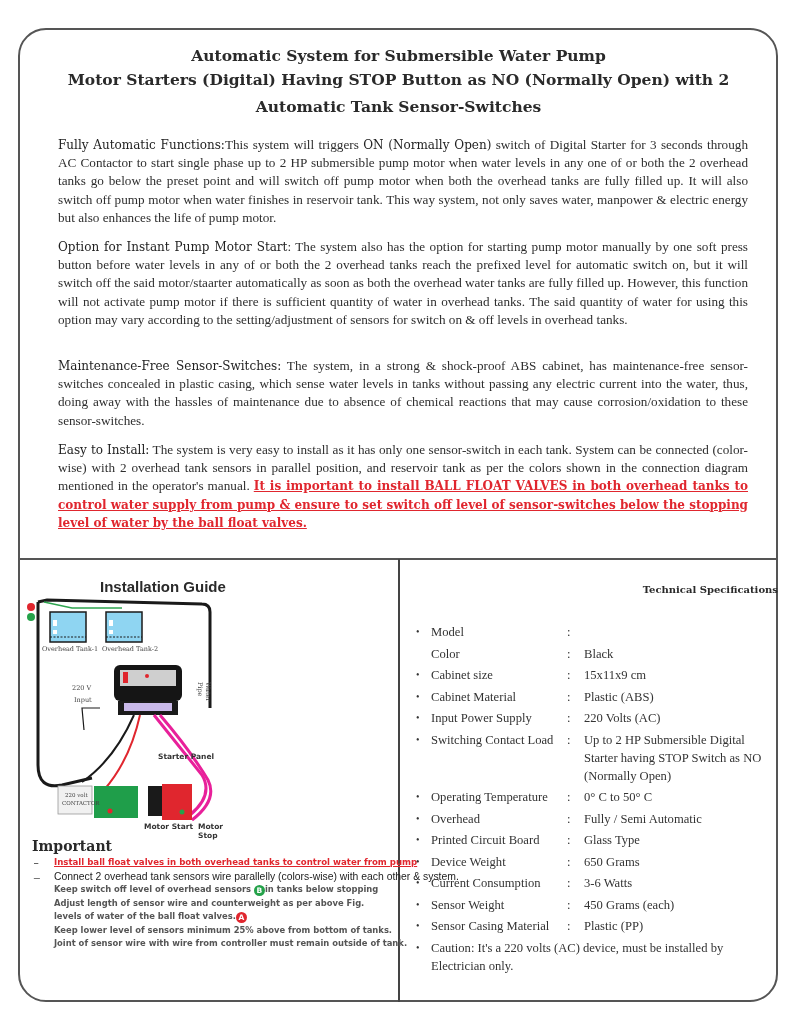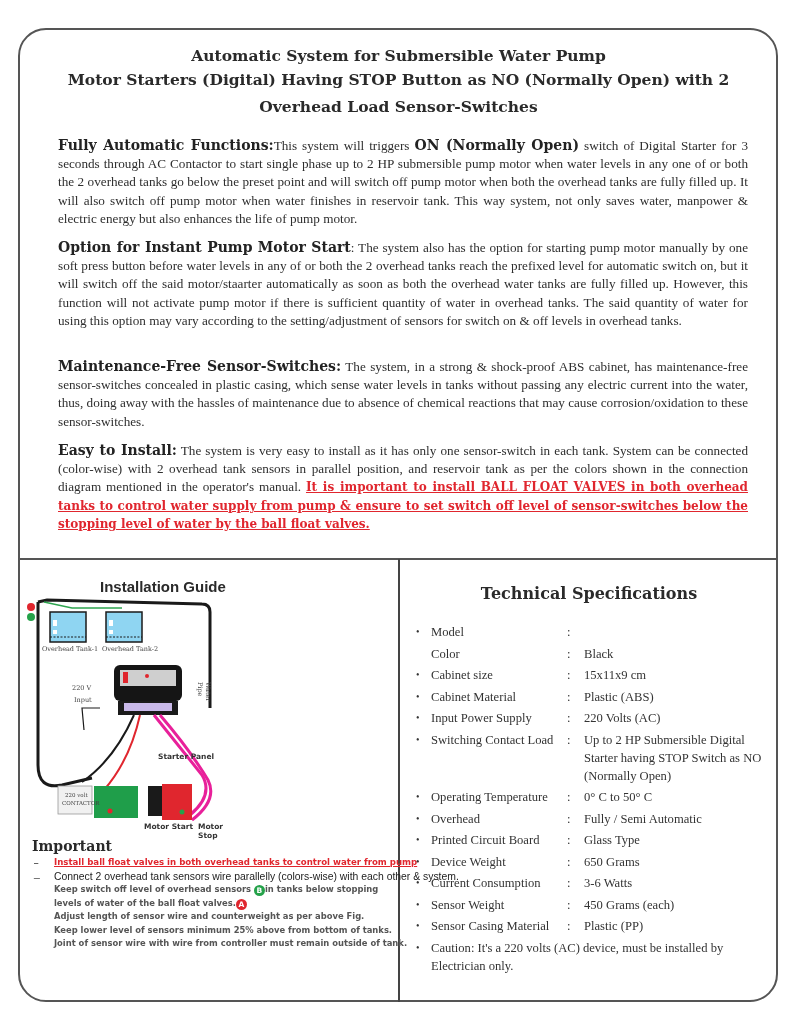--- a/index.html
+++ b/index.html
@@ -16,21 +16,21 @@
   .title {
     position: absolute; left: 30px; top: 44px; width: 737px; text-align: center;
     font-family: "DejaVu Serif", serif; font-weight: bold; font-size: 15.5px; line-height: 24px; color: #2a2a2a;
   }
 
   .para {
     position: absolute; left: 58px; width: 690px;
     font-family: "Liberation Serif", serif; font-size: 13.2px; line-height: 18.2px; color: #2e2e2e;
     text-align: justify;
   }
-  .para b { font-family: "DejaVu Serif", serif; font-size: 14px; font-weight: bold; color: #222; }
+  .para b { font-family: "DejaVu Serif", serif; font-size: 12px; font-weight: normal; color: #222; }
   .para .warn { color: #e0262e; font-family: "DejaVu Serif", serif; font-size: 12px; font-weight: bold; text-decoration: underline; }
   #p1 { top: 136px; }
   #p2 { top: 238px; }
   #p3 { top: 357px; }
   #p4 { top: 441px; }
 
   
   .guide-title {
     position: absolute; left: 100px; top: 578px; font-family: Liberation Sans, sans-serif; font-weight: bold;
     font-size: 15px; color: #2a2a2a;
@@ -52,42 +52,42 @@
   .imp-item.conn { font-family: "Liberation Sans", sans-serif; font-size: 10.4px; color: #222; }
   .badge {
     display: inline-block; width: 11px; height: 11px; border-radius: 50%; color: #fff; font-size: 7.5px;
     text-align: center; line-height: 11px; font-family: "DejaVu Sans", sans-serif; font-weight: bold; vertical-align: -1px;
   }
   .badge.green { background: #25a24a; }
   .badge.red { background: #e0262e; }
 
   
   .spec-title {
-    position: absolute; left: 400px; top: 584px; width: 378px; text-align: center;
-    font-family: "DejaVu Serif", serif; font-weight: bold; font-size: 16px; color: #2a2a2a;
+    position: absolute; left: 400px; top: 584px; width: 378px; text-align: right;
+    font-family: "DejaVu Serif", serif; font-weight: bold; font-size: 10px; color: #2a2a2a;
   }
   .spec-list { position: absolute; left: 416px; top: 623px; width: 355px; }
   .spec-row { position: relative; display: flex; font-family: "Liberation Serif", serif; font-size: 12.6px; line-height: 18px; color: #333; margin-bottom: 3.5px; }
   .spec-row .bullet { width: 15px; flex: none; font-size: 10px; line-height: 18px; color: #333; }
   .spec-row .key { width: 136px; flex: none; }
   .spec-row .colon { width: 17px; flex: none; }
   .spec-row .val { flex: 1; }
   .spec-row.full .key { width: auto; flex: 1; }
 </style>
 </head>
 <body>
 
 <div class="frame"></div>
 <div class="hdivider"></div>
 <div class="vdivider"></div>
 
 <div class="title">
   <div>Automatic System for Submersible  Water Pump</div>
   <div>Motor Starters (Digital) Having STOP Button as NO (Normally Open) with 2</div>
-  <div style="margin-top:3px;">Overhead Load Sensor-Switches</div>
+  <div style="margin-top:3px;">Automatic Tank Sensor-Switches</div>
 </div>
 
 <div class="para" id="p1">
   <b>Fully Automatic Functions:</b><span>This system will triggers </span><b>ON (Normally Open)</b><span> switch of Digital Starter for 3 seconds through AC Contactor to start single phase up to 2 HP submersible pump motor when water levels in any one of or both the 2 overhead tanks go below the preset point and will switch off pump motor when both the overhead tanks are fully filled up. It will also switch off pump motor when water finishes in reservoir tank. This way system, not only saves water, manpower &amp; electric energy but also enhances the life of pump motor.</span>
 </div>
 
 <div class="para" id="p2">
   <b>Option for Instant Pump Motor Start</b><span>: The system also has the option for starting pump motor manually by one soft press button before water levels in any of or both the 2 overhead tanks reach the prefixed level for automatic switch on, but it will switch off the said motor/staarter automatically as soon as both the overhead water tanks are fully filled up.  However, this function will not activate pump motor if there is sufficient quantity of water in overhead tanks. The said quantity of water for using this option may vary according to the setting/adjustment of sensors for switch on &amp; off levels in overhead tanks.</span>
 </div>
 
@@ -161,24 +161,24 @@
   <div class="diag-label bold" style="left:140px;top:232px;">Motor Stop</div>
 </div>
 
 <div class="important-title">Important</div>
 <div class="imp-list">
   <div class="imp-item dash red">Install ball float valves in both overhead tanks to control water from pump</div>
   <div class="imp-item dash conn">Connect 2 overhead tank sensors wire parallelly (colors-wise) with each other &amp; system.</div>
   <div class="imp-item plain">
     <span>Keep switch off level of overhead sensors </span><span class="badge green">B</span><span>in tanks below stopping</span>
   </div>
+  <div class="imp-item plain">Adjust length of sensor wire and counterweight as per above Fig.</div>
   <div class="imp-item plain">
     <span>levels of water of the ball float valves.</span><span class="badge red">A</span>
   </div>
-  <div class="imp-item plain">Adjust length of sensor wire and counterweight as per above Fig.</div>
   <div class="imp-item plain">Keep lower level of sensors minimum 25% above from bottom of tanks.</div>
   <div class="imp-item plain">Joint of sensor wire with wire from controller must remain outside of tank.</div>
 </div>
 
 <div class="spec-title">Technical Specifications</div>
 <div class="spec-list" id="spec-list">
     <div class="spec-row">
       <span class="bullet">•</span>
       <span class="key">Model</span>
       <span class="colon">:</span>

